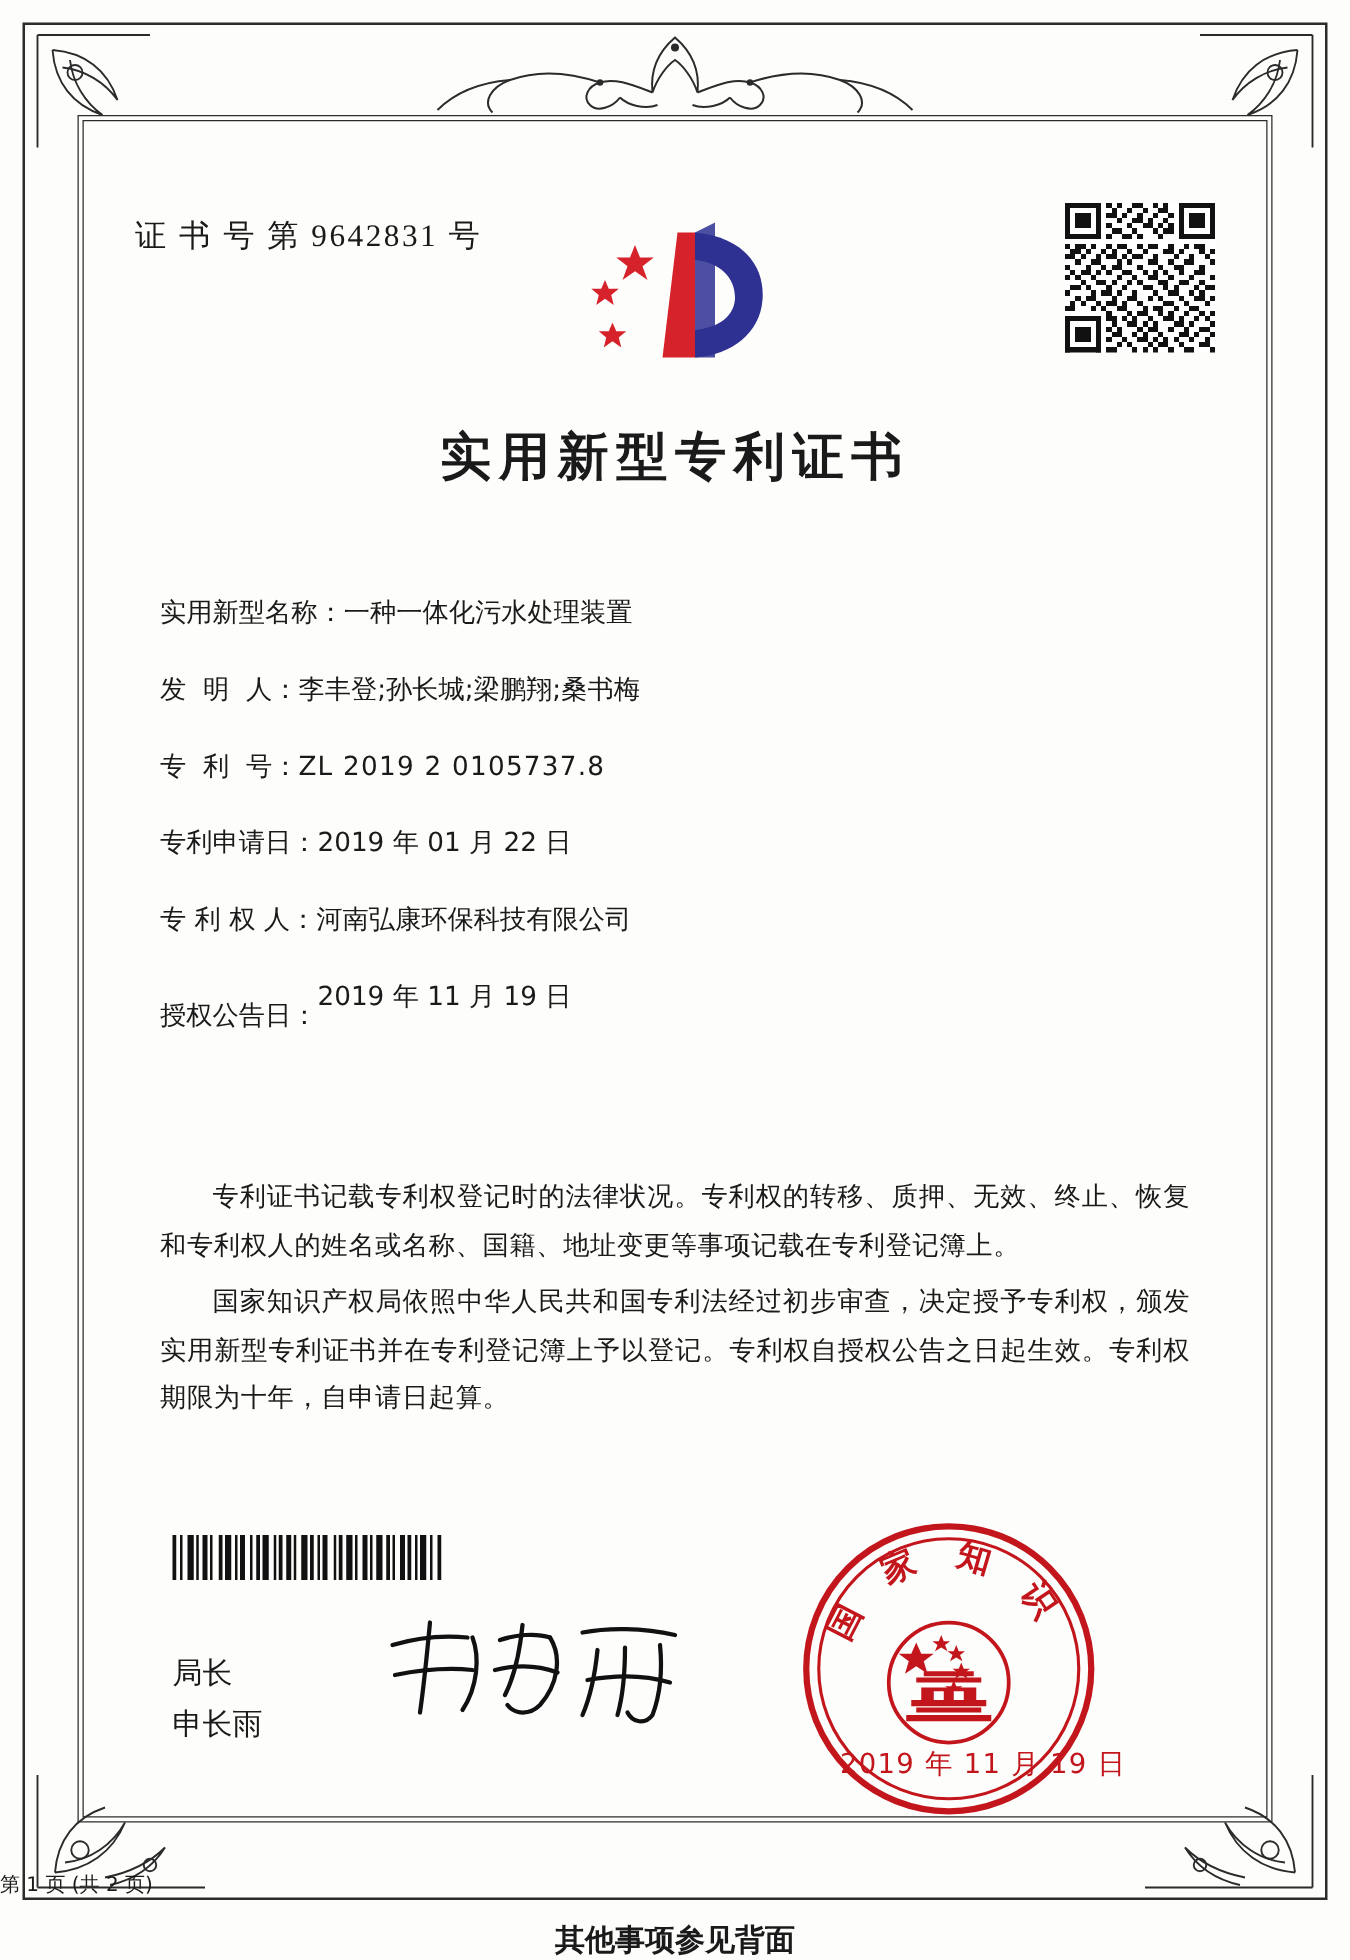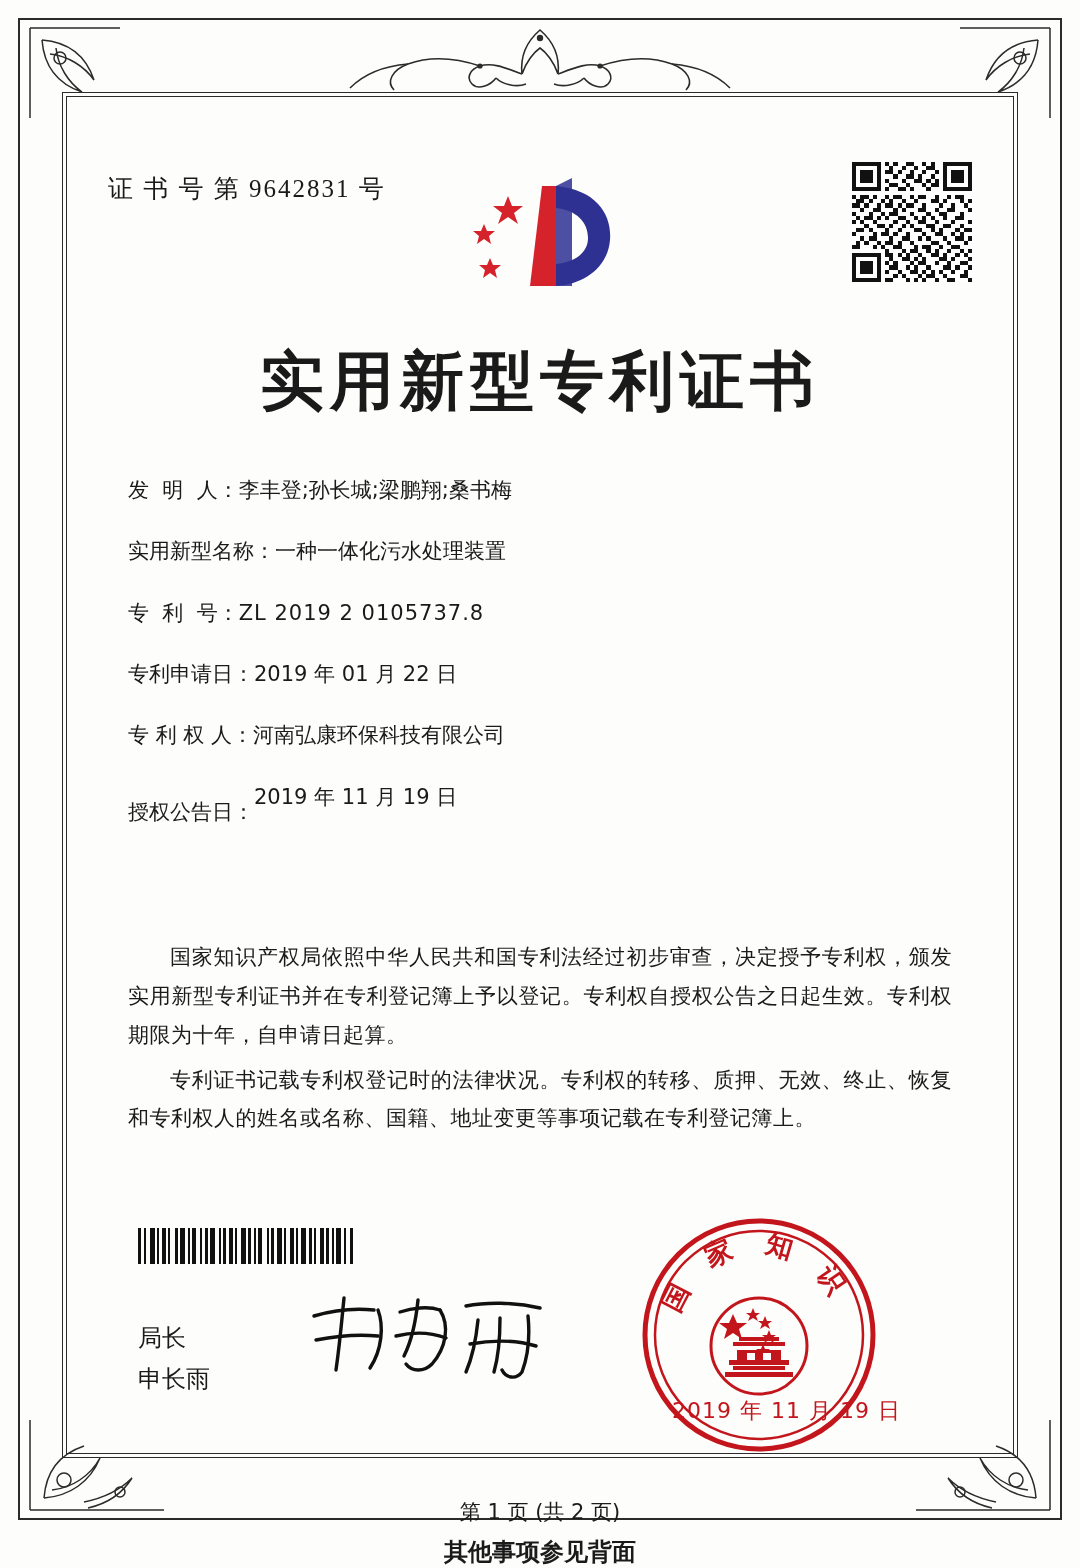--- a/index.html
+++ b/index.html
@@ -85,21 +85,21 @@
     width: 120px;
     height: 120px;
   }
 
   .title {
     position: absolute;
     left: 0;
     right: 0;
     top: 338px;
     text-align: center;
-    font-size: 64px;
+    font-size: 41px;
     font-weight: bold;
     letter-spacing: 6px;
     font-family: "DejaVu Sans", sans-serif;
   }
 
   
   .fields {
     position: absolute;
     left: 128px;
     top: 476px;
@@ -207,22 +207,21 @@
     color: #c3161c;
     font-family: "DejaVu Sans", sans-serif;
     letter-spacing: 1px;
   }
 
   
   .page-num {
     position: absolute;
     left: 0; right: 0;
     top: 1498px;
-    text-align: center;
-    font-size: 21px;
+    font-size: 16px;
     font-family: "DejaVu Sans", sans-serif;
   }
   .back-note {
     position: absolute;
     left: 0; right: 0;
     top: 1536px;
     text-align: center;
     font-size: 24px;
     font-weight: bold;
     font-family: "DejaVu Sans", sans-serif;
@@ -545,26 +544,26 @@
           <rect x="23" y="28" width="2" height="1"></rect>
           <rect x="28" y="28" width="1" height="1"></rect>
       </g>
     </svg>
   </div>
 
   <div class="title">实用新型专利证书</div>
 
   <div class="fields">
     <div class="row">
+      <span class="lab">实用新型名称：</span>
+      <span class="val">一种一体化污水处理装置</span>
+    </div>
+    <div class="row">
       <span class="lab">发  明  人：</span>
       <span class="val">李丰登;孙长城;梁鹏翔;桑书梅</span>
-    </div>
-    <div class="row">
-      <span class="lab">实用新型名称：</span>
-      <span class="val">一种一体化污水处理装置</span>
     </div>
     <div class="row">
       <span class="lab">专  利  号：</span>
       <span class="val mono-ish">ZL 2019 2 0105737.8</span>
     </div>
     <div class="row">
       <span class="lab">专利申请日：</span>
       <span class="val">2019 年 01 月 22 日</span>
     </div>
     <div class="row">
@@ -573,22 +572,22 @@
     </div>
     <div class="pub-row">
       <span class="seg">
         <span class="lab">授权公告日：</span>
         <span class="val">2019 年 11 月 19 日</span>
       </span>
     </div>
   </div>
 
   <div class="paras">
+    <p>专利证书记载专利权登记时的法律状况。专利权的转移、质押、无效、终止、恢复和专利权人的姓名或名称、国籍、地址变更等事项记载在专利登记簿上。</p>
     <p>国家知识产权局依照中华人民共和国专利法经过初步审查，决定授予专利权，颁发实用新型专利证书并在专利登记簿上予以登记。专利权自授权公告之日起生效。专利权期限为十年，自申请日起算。</p>
-    <p>专利证书记载专利权登记时的法律状况。专利权的转移、质押、无效、终止、恢复和专利权人的姓名或名称、国籍、地址变更等事项记载在专利登记簿上。</p>
   </div>
 
   <div class="barcode">
     <i style="width:3px"></i>
       <i style="width:3px;background:transparent"></i>
     <i style="width:2px"></i>
       <i style="width:4px;background:transparent"></i>
     <i style="width:5px"></i>
       <i style="width:2px;background:transparent"></i>
     <i style="width:2px"></i>

